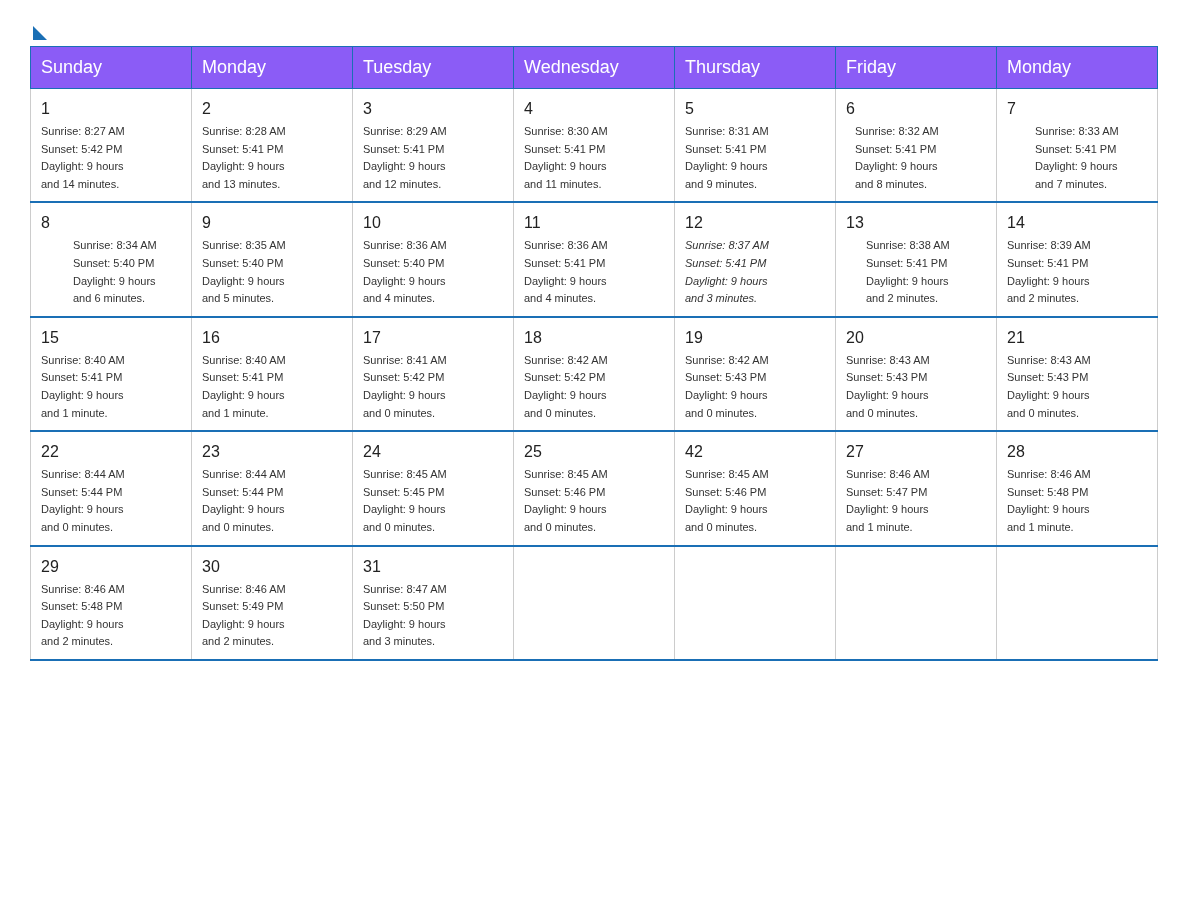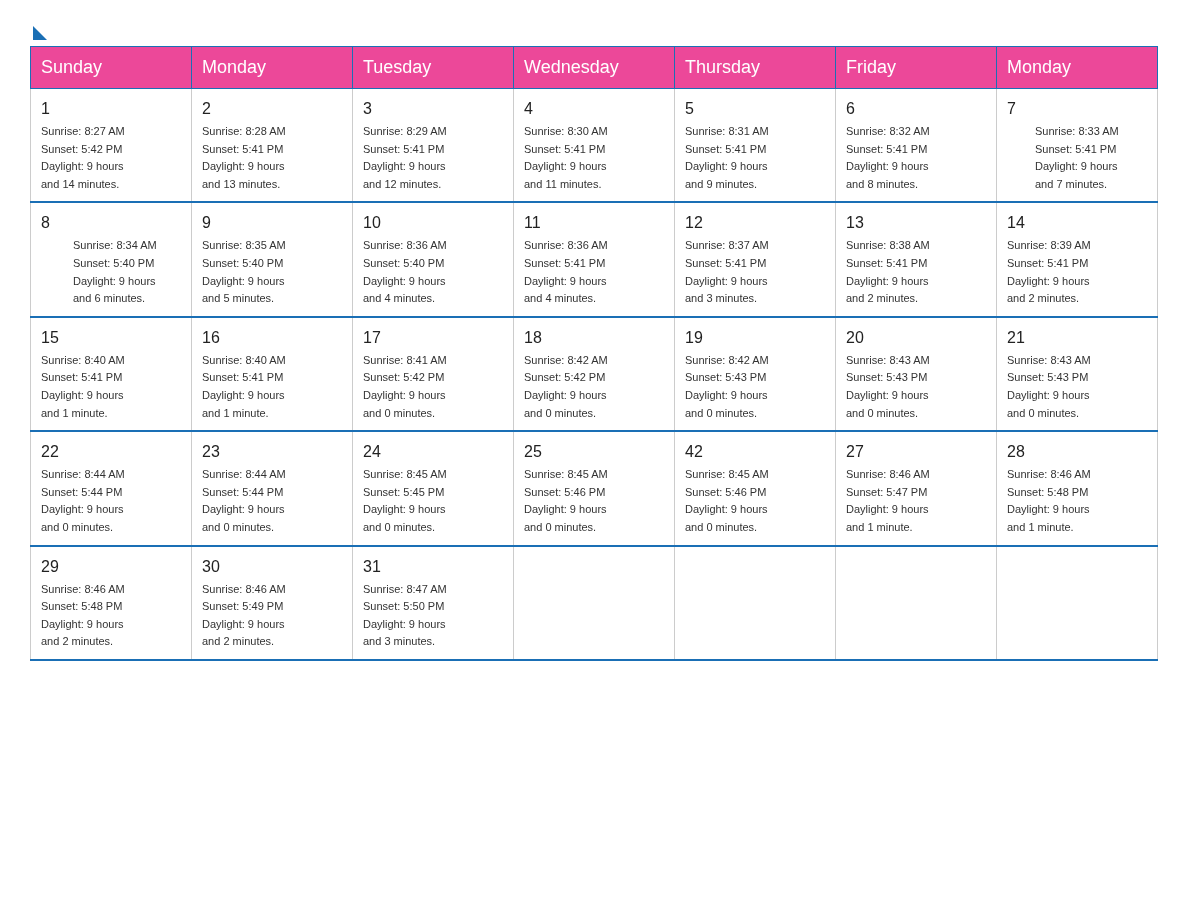--- a/index.html
+++ b/index.html
@@ -60,21 +60,21 @@
       font-size: 22px;
       color: #444;
       margin-top: 4px;
     }
     table {
       width: 100%;
       border-collapse: collapse;
       margin-top: 8px;
     }
     thead tr th {
-      background-color: #ec4899;
+      background-color: #8b5cf6;
       color: #fff;
       font-size: 18px;
       font-weight: normal;
       padding: 10px 10px;
       text-align: left;
       border: 1px solid #1a6fb5;
     }
     tbody tr td {
       vertical-align: top;
       padding: 8px 10px;
@@ -163,21 +163,21 @@
         </td>
         <td>
           <span class="day-number">5</span>
           <div class="day-info" style="white-space: pre-line;">Sunrise: 8:31 AM
 Sunset: 5:41 PM
 Daylight: 9 hours
 and 9 minutes.</div>
         </td>
         <td>
           <span class="day-number">6</span>
-          <div class="day-info" style="white-space: pre-line;">Sunrise: 8:32 AM
+          <div class="day-info" style="white-space: pre-line; margin-left: 9px;">Sunrise: 8:32 AM
 Sunset: 5:41 PM
 Daylight: 9 hours
 and 8 minutes.</div>
         </td>
         <td>
           <span class="day-number">7</span>
           <div class="day-info" style="white-space: pre-line; margin-left: 28px;">Sunrise: 8:33 AM
 Sunset: 5:41 PM
 Daylight: 9 hours
 and 7 minutes.</div>
@@ -207,28 +207,28 @@
         </td>
         <td>
           <span class="day-number">11</span>
           <div class="day-info" style="white-space: pre-line;">Sunrise: 8:36 AM
 Sunset: 5:41 PM
 Daylight: 9 hours
 and 4 minutes.</div>
         </td>
         <td>
           <span class="day-number">12</span>
-          <div class="day-info" style="white-space: pre-line;">Sunrise: 8:37 AM
+          <div class="day-info" style="white-space: pre-line; font-style: italic;">Sunrise: 8:37 AM
 Sunset: 5:41 PM
 Daylight: 9 hours
 and 3 minutes.</div>
         </td>
         <td>
           <span class="day-number">13</span>
-          <div class="day-info" style="white-space: pre-line;">Sunrise: 8:38 AM
+          <div class="day-info" style="white-space: pre-line; margin-left: 20px;">Sunrise: 8:38 AM
 Sunset: 5:41 PM
 Daylight: 9 hours
 and 2 minutes.</div>
         </td>
         <td>
           <span class="day-number">14</span>
           <div class="day-info" style="white-space: pre-line;">Sunrise: 8:39 AM
 Sunset: 5:41 PM
 Daylight: 9 hours
 and 2 minutes.</div>

